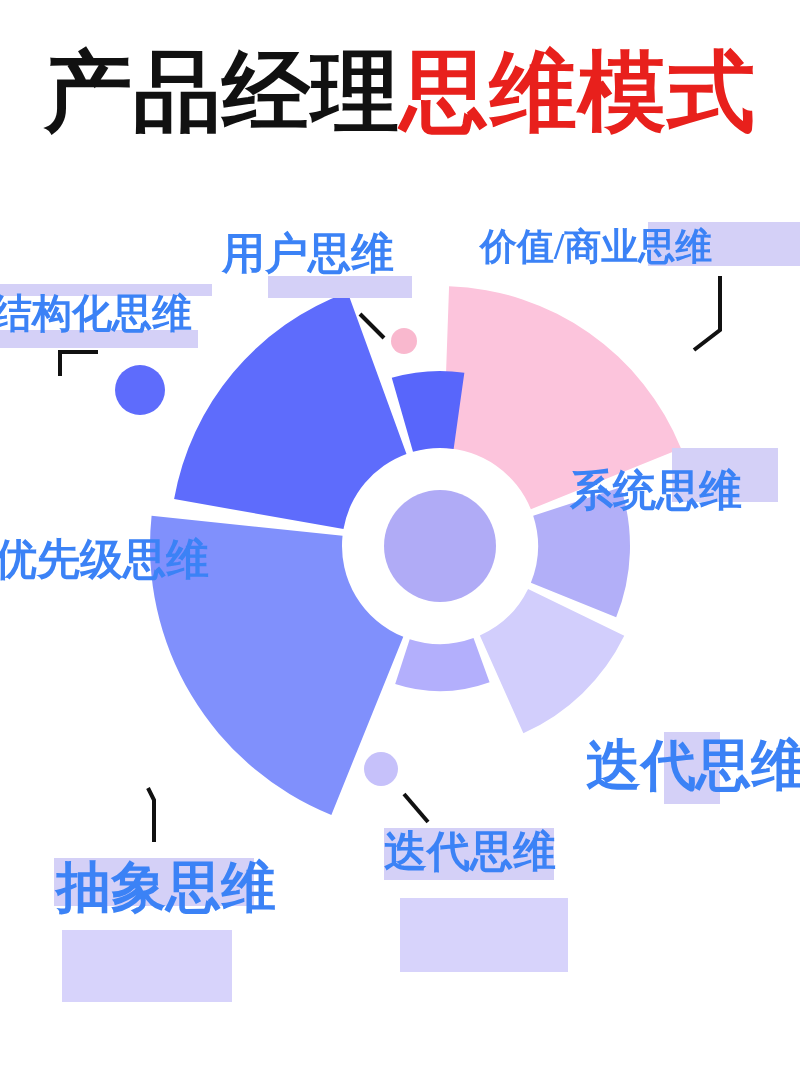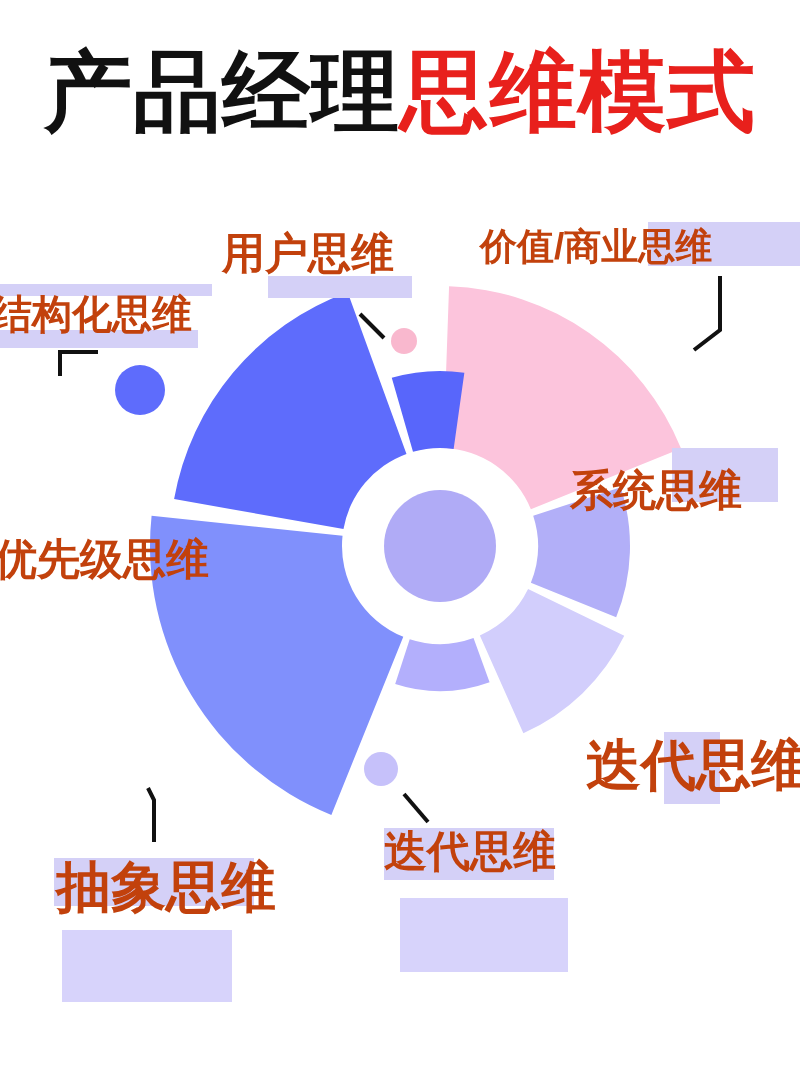--- a/index.html
+++ b/index.html
@@ -47,24 +47,24 @@
     width: 800px;
     height: 1069px;
     pointer-events: none;
   }
   .wheel .seg { pointer-events: auto; }
 
   
   .label {
     position: absolute;
     font-weight: 900;
-    color: #c2410c;
+    color: #3b82f6;
     white-space: nowrap;
     line-height: 1;
-    font-family: Liberation Sans, sans-serif;
+    font-family: Liberation Serif, serif;
   }
   .hl {
     position: absolute;
     background: #D4D0F7;
   }
 
   
   .leaders {
     position: absolute;
     left: 0; top: 0;

